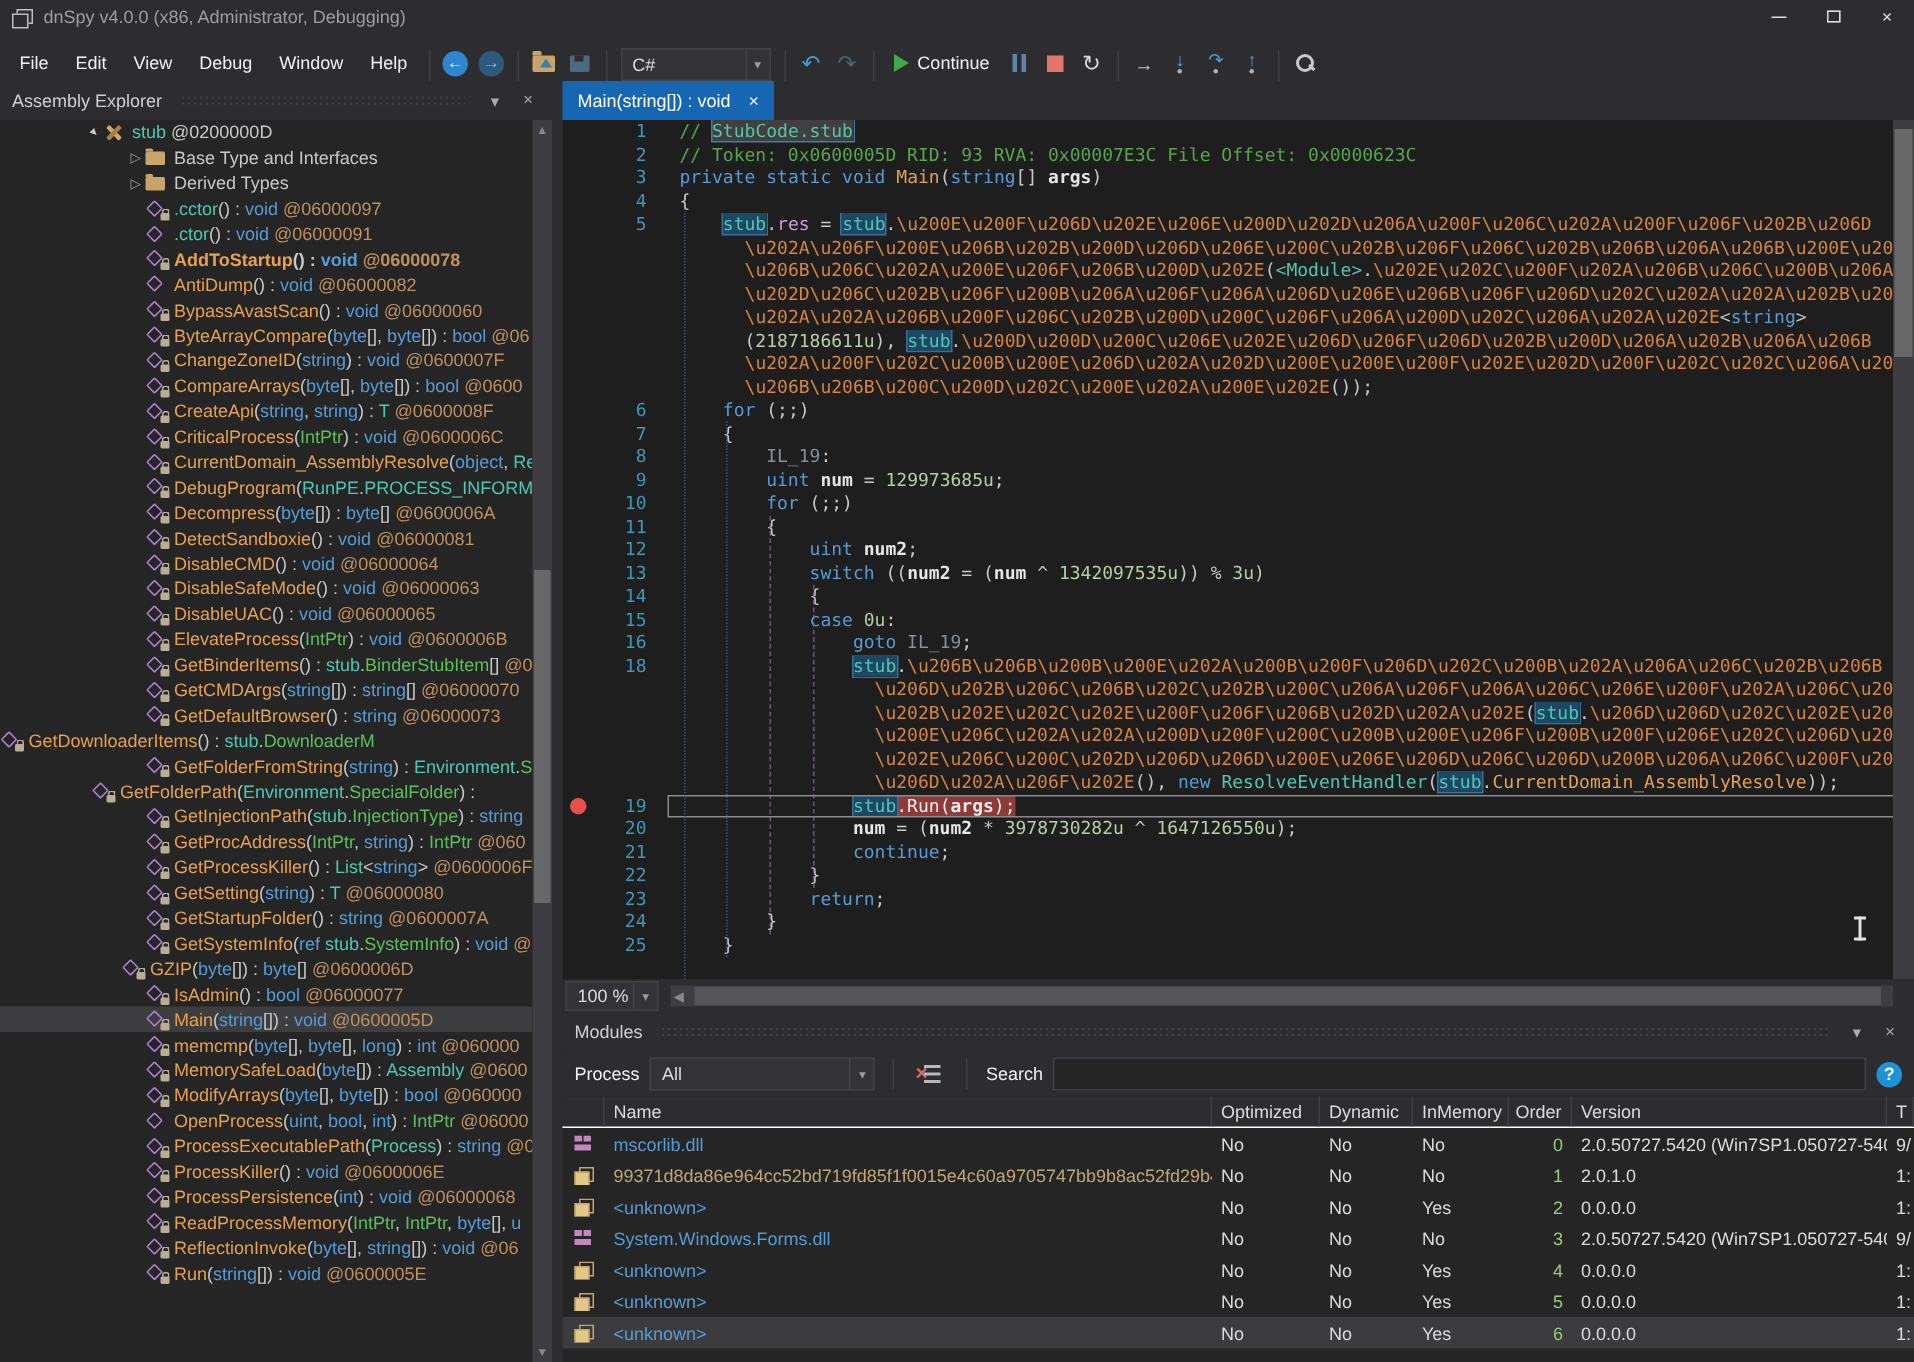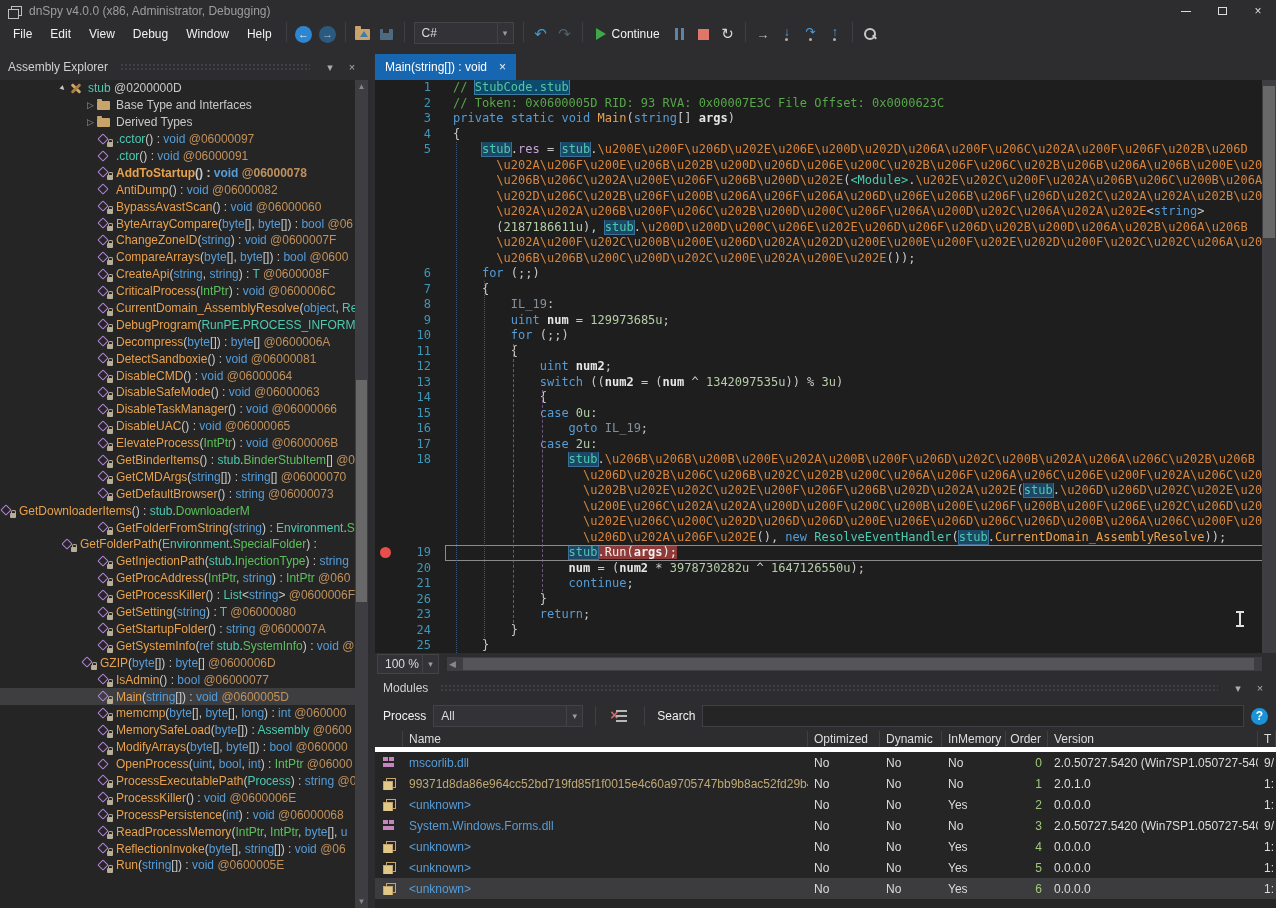--- a/index.html
+++ b/index.html
@@ -13,21 +13,21 @@
   .app-icon::after{content:'';position:absolute;left:0;top:3px;width:9px;height:8px;border:1px solid #BFBFBF;background:#2D2D30;}
   .title-text{font-size:12px;color:#9E9E9E;}
   .win-btns{margin-left:auto;display:flex;height:22px;}
   .win-btn{width:36px;display:flex;align-items:center;justify-content:center;color:#DCDCDC;font-size:12px;}
   .ic-min{width:10px;height:1px;background:#DCDCDC;display:inline-block;}
   .ic-restore{width:9px;height:8px;position:relative;display:inline-block;}
   .ic-restore::before{content:'';position:absolute;right:0;top:0;width:7px;height:6px;border:1px solid #DCDCDC;}
   .ic-restore::after{content:'';position:absolute;left:0;bottom:0;width:7px;height:6px;border:1px solid #DCDCDC;background:#2D2D30;}
 
   
-  .menubar{height:32px;display:flex;align-items:flex-start;padding:0 4px;}
+  .menubar{height:32px;display:flex;align-items:flex-end;padding:0 4px;}
   .menu-item{padding:5px 9px;font-size:12px;color:#F1F1F1;}
   .tb-sep{width:1px;height:20px;background:#3F3F46;margin:0 5px;flex:none;}
   .tb-btn{width:24px;height:24px;display:flex;align-items:center;justify-content:center;flex:none;}
   .tb-circle{width:17px;height:17px;border-radius:50%;display:flex;align-items:center;justify-content:center;font-size:11px;color:#EAF4FC;font-weight:bold;}
   .tb-back{background:#2E86D1;}
   .tb-fwd{background:#2C5A7E;color:#9FC2DA;}
   .ico-openfolder{width:15px;height:11px;background:#C8A46A;border-radius:1px;position:relative;}
   .ico-openfolder::before{content:'';position:absolute;top:-3px;left:0;width:6px;height:3px;background:#C8A46A;border-radius:1px 1px 0 0;}
   .ico-openfolder::after{content:'';position:absolute;top:2px;left:5px;width:0;height:0;border-left:4px solid transparent;border-right:4px solid transparent;border-bottom:6px solid #3D7DAF;}
   .ico-saveall{width:13px;height:11px;background:#4E6A80;position:relative;border-radius:1px;}
@@ -100,21 +100,21 @@
   .c-m{color:#E8A14D;}
   .c-addr{color:#C0915C;}
   .c-p{color:#C8C8C8;}
   .c-cm{color:#57A64A;}
   .c-num{color:#B5CEA8;}
   .c-lbl{color:#85909B;}
   .c-prm{color:#E6E6E6;font-weight:bold;}
   .c-fld{color:#C9A1D8;}
   .c-str{color:#D7853E;}
   .c-ref{color:#4EC9B0;background:#1C4866;box-shadow:0 0 0 1px #3E6E98;}
-  .c-hl{color:#57C5A5;background:#0c4a6e;box-shadow:0 0 0 1px #437CA4;}
+  .c-hl{color:#57C5A5;background:#404040;box-shadow:0 0 0 1px #437CA4;}
   .guide{position:absolute;width:0;border-left:1px dotted #4A6A8A;opacity:.75;}
   .guide.purple{border-left:1px dashed #8A6A9A;}
   .ed-vsb{position:absolute;top:0;right:0;width:14px;height:573px;background:#3E3E42;}
   .ed-vsb .thumb{position:absolute;left:1px;top:6px;width:12px;height:152px;background:#686868;}
 
   
   .zoombar{position:absolute;top:599px;left:0;right:0;height:22px;background:#2D2D30;display:flex;align-items:center;}
   .zoom-combo{width:62px;height:20px;margin-left:2px;}
   .hscroll{flex:1;height:14px;background:#3E3E42;margin:0 14px 0 8px;position:relative;}
   .hscroll .arr{position:absolute;left:2px;top:0;height:14px;line-height:14px;color:#888;font-size:9px;}
@@ -126,21 +126,21 @@
   .proc-combo{width:150px;}
   .ico-filter{width:16px;height:13px;position:relative;}
   .ico-filter i{position:absolute;left:4px;width:11px;height:2px;background:#B8B8B8;}
   .ico-filter i:nth-child(2){top:5px;}
   .ico-filter i:nth-child(3){top:10px;}
   .ico-filter::before{content:'×';position:absolute;left:-2px;top:-3px;color:#D16A6A;font-size:14px;font-weight:bold;}
   .search-input{flex:1;height:22px;background:#252526;border:1px solid #3F3F46;color:#DCDCDC;font-size:12px;padding:0 6px;font-family:"Liberation Sans",sans-serif;}
   .help-btn{width:17px;height:17px;border-radius:50%;background:#1B93D6;color:#FFF;font-size:12px;font-weight:bold;display:flex;align-items:center;justify-content:center;flex:none;}
   .mod-grid{font-size:12px;}
   .mg-row{display:flex;height:21px;align-items:center;}
-  .mg-header{background:#2D2D30;color:#DCDCDC;border-bottom:5px solid #ffffff;}
+  .mg-header{background:#2D2D30;color:#DCDCDC;border-bottom:1px solid #ffffff;}
   .mg-header .cell{border-right:1px solid #3F3F46;height:100%;display:flex;align-items:center;}
   .cell{padding:0 6px;overflow:hidden;white-space:nowrap;flex:none;}
   .col-ic{width:28px;display:flex;justify-content:center;}
   .col-name{width:405px;}
   .col-opt{width:72px;}
   .col-dyn{width:62px;}
   .col-mem{width:64px;}
   .col-ord{width:42px;text-align:right;justify-content:flex-end;display:flex;}
   .col-ver{width:210px;}
   .col-t{flex:1;}
@@ -273,21 +273,20 @@
       <div class="tree-row" style="padding-left: 97px;"><span class="ico-wrap"><span class="ico-method"></span><span class="lock"></span></span><span class="tree-label"><span class="c-m">ChangeZoneID</span><span class="c-p">(</span><span class="c-kw">string</span><span class="c-p">) : </span><span class="c-kw">void</span><span class="c-p"> </span><span class="c-addr">@0600007F</span></span></div>
       <div class="tree-row" style="padding-left: 97px;"><span class="ico-wrap"><span class="ico-method"></span><span class="lock"></span></span><span class="tree-label"><span class="c-m">CompareArrays</span><span class="c-p">(</span><span class="c-kw">byte</span><span class="c-p">[], </span><span class="c-kw">byte</span><span class="c-p">[]) : </span><span class="c-kw">bool</span><span class="c-p"> </span><span class="c-addr">@0600</span></span></div>
       <div class="tree-row" style="padding-left: 97px;"><span class="ico-wrap"><span class="ico-method"></span><span class="lock"></span></span><span class="tree-label"><span class="c-m">CreateApi</span><span class="c-p">(</span><span class="c-kw">string</span><span class="c-p">, </span><span class="c-kw">string</span><span class="c-p">) : </span><span class="c-cls">T</span><span class="c-p"> </span><span class="c-addr">@0600008F</span></span></div>
       <div class="tree-row" style="padding-left: 97px;"><span class="ico-wrap"><span class="ico-method"></span><span class="lock"></span></span><span class="tree-label"><span class="c-m">CriticalProcess</span><span class="c-p">(</span><span class="c-vt">IntPtr</span><span class="c-p">) : </span><span class="c-kw">void</span><span class="c-p"> </span><span class="c-addr">@0600006C</span></span></div>
       <div class="tree-row" style="padding-left: 97px;"><span class="ico-wrap"><span class="ico-method"></span><span class="lock"></span></span><span class="tree-label"><span class="c-m">CurrentDomain_AssemblyResolve</span><span class="c-p">(</span><span class="c-kw">object</span><span class="c-p">, </span><span class="c-cls">Re</span></span></div>
       <div class="tree-row" style="padding-left: 97px;"><span class="ico-wrap"><span class="ico-method"></span><span class="lock"></span></span><span class="tree-label"><span class="c-m">DebugProgram</span><span class="c-p">(</span><span class="c-cls">RunPE</span><span class="c-p">.</span><span class="c-cls">PROCESS_INFORMA</span></span></div>
       <div class="tree-row" style="padding-left: 97px;"><span class="ico-wrap"><span class="ico-method"></span><span class="lock"></span></span><span class="tree-label"><span class="c-m">Decompress</span><span class="c-p">(</span><span class="c-kw">byte</span><span class="c-p">[]) : </span><span class="c-kw">byte</span><span class="c-p">[] </span><span class="c-addr">@0600006A</span></span></div>
       <div class="tree-row" style="padding-left: 97px;"><span class="ico-wrap"><span class="ico-method"></span><span class="lock"></span></span><span class="tree-label"><span class="c-m">DetectSandboxie</span><span class="c-p">() : </span><span class="c-kw">void</span><span class="c-p"> </span><span class="c-addr">@06000081</span></span></div>
       <div class="tree-row" style="padding-left: 97px;"><span class="ico-wrap"><span class="ico-method"></span><span class="lock"></span></span><span class="tree-label"><span class="c-m">DisableCMD</span><span class="c-p">() : </span><span class="c-kw">void</span><span class="c-p"> </span><span class="c-addr">@06000064</span></span></div>
       <div class="tree-row" style="padding-left: 97px;"><span class="ico-wrap"><span class="ico-method"></span><span class="lock"></span></span><span class="tree-label"><span class="c-m">DisableSafeMode</span><span class="c-p">() : </span><span class="c-kw">void</span><span class="c-p"> </span><span class="c-addr">@06000063</span></span></div>
-      <div class="tree-row" style="padding-left: 97px;"><span class="ico-wrap"><span class="ico-method"></span><span class="lock"></span></span><span class="tree-label"><span class="c-m">DisableTaskManager</span><span class="c-p">() : </span><span class="c-kw">void</span><span class="c-p"> </span><span class="c-addr">@06000066</span></span></div>
       <div class="tree-row" style="padding-left: 97px;"><span class="ico-wrap"><span class="ico-method"></span><span class="lock"></span></span><span class="tree-label"><span class="c-m">DisableUAC</span><span class="c-p">() : </span><span class="c-kw">void</span><span class="c-p"> </span><span class="c-addr">@06000065</span></span></div>
       <div class="tree-row" style="padding-left: 97px;"><span class="ico-wrap"><span class="ico-method"></span><span class="lock"></span></span><span class="tree-label"><span class="c-m">ElevateProcess</span><span class="c-p">(</span><span class="c-vt">IntPtr</span><span class="c-p">) : </span><span class="c-kw">void</span><span class="c-p"> </span><span class="c-addr">@0600006B</span></span></div>
       <div class="tree-row" style="padding-left: 97px;"><span class="ico-wrap"><span class="ico-method"></span><span class="lock"></span></span><span class="tree-label"><span class="c-m">GetBinderItems</span><span class="c-p">() : </span><span class="c-cls">stub</span><span class="c-p">.</span><span class="c-vt">BinderStubItem</span><span class="c-p">[] </span><span class="c-addr">@0</span></span></div>
       <div class="tree-row" style="padding-left: 97px;"><span class="ico-wrap"><span class="ico-method"></span><span class="lock"></span></span><span class="tree-label"><span class="c-m">GetCMDArgs</span><span class="c-p">(</span><span class="c-kw">string</span><span class="c-p">[]) : </span><span class="c-kw">string</span><span class="c-p">[] </span><span class="c-addr">@06000070</span></span></div>
       <div class="tree-row" style="padding-left: 97px;"><span class="ico-wrap"><span class="ico-method"></span><span class="lock"></span></span><span class="tree-label"><span class="c-m">GetDefaultBrowser</span><span class="c-p">() : </span><span class="c-kw">string</span><span class="c-p"> </span><span class="c-addr">@06000073</span></span></div>
       <div class="tree-row" style=""><span class="ico-wrap"><span class="ico-method"></span><span class="lock"></span></span><span class="tree-label"><span class="c-m">GetDownloaderItems</span><span class="c-p">() : </span><span class="c-cls">stub</span><span class="c-p">.</span><span class="c-vt">DownloaderM</span></span></div>
       <div class="tree-row" style="padding-left: 97px;"><span class="ico-wrap"><span class="ico-method"></span><span class="lock"></span></span><span class="tree-label"><span class="c-m">GetFolderFromString</span><span class="c-p">(</span><span class="c-kw">string</span><span class="c-p">) : </span><span class="c-cls">Environment</span><span class="c-p">.</span><span class="c-vt">S</span></span></div>
       <div class="tree-row" style="padding-left: 61px;"><span class="ico-wrap"><span class="ico-method"></span><span class="lock"></span></span><span class="tree-label"><span class="c-m">GetFolderPath</span><span class="c-p">(</span><span class="c-cls">Environment</span><span class="c-p">.</span><span class="c-vt">SpecialFolder</span><span class="c-p">) : </span></span></div>
       <div class="tree-row" style="padding-left: 97px;"><span class="ico-wrap"><span class="ico-method"></span><span class="lock"></span></span><span class="tree-label"><span class="c-m">GetInjectionPath</span><span class="c-p">(</span><span class="c-cls">stub</span><span class="c-p">.</span><span class="c-vt">InjectionType</span><span class="c-p">) : </span><span class="c-kw">string</span></span></div>
       <div class="tree-row" style="padding-left: 97px;"><span class="ico-wrap"><span class="ico-method"></span><span class="lock"></span></span><span class="tree-label"><span class="c-m">GetProcAddress</span><span class="c-p">(</span><span class="c-vt">IntPtr</span><span class="c-p">, </span><span class="c-kw">string</span><span class="c-p">) : </span><span class="c-vt">IntPtr</span><span class="c-p"> </span><span class="c-addr">@060</span></span></div>
@@ -345,31 +344,30 @@
       <div class="code-row"><span class="gut"></span><span class="ln">7</span><span class="code"><span class="c-p">    {</span></span></div>
       <div class="code-row"><span class="gut"></span><span class="ln">8</span><span class="code"><span class="c-p">        </span><span class="c-lbl">IL_19</span><span class="c-p">:</span></span></div>
       <div class="code-row"><span class="gut"></span><span class="ln">9</span><span class="code"><span class="c-p">        </span><span class="c-kw">uint</span><span class="c-p"> </span><span class="c-prm">num</span><span class="c-p"> = </span><span class="c-num">129973685u</span><span class="c-p">;</span></span></div>
       <div class="code-row"><span class="gut"></span><span class="ln">10</span><span class="code"><span class="c-p">        </span><span class="c-kw">for</span><span class="c-p"> (;;)</span></span></div>
       <div class="code-row"><span class="gut"></span><span class="ln">11</span><span class="code"><span class="c-p">        {</span></span></div>
       <div class="code-row"><span class="gut"></span><span class="ln">12</span><span class="code"><span class="c-p">            </span><span class="c-kw">uint</span><span class="c-p"> </span><span class="c-prm">num2</span><span class="c-p">;</span></span></div>
       <div class="code-row"><span class="gut"></span><span class="ln">13</span><span class="code"><span class="c-p">            </span><span class="c-kw">switch</span><span class="c-p"> ((</span><span class="c-prm">num2</span><span class="c-p"> = (</span><span class="c-prm">num</span><span class="c-p"> ^ </span><span class="c-num">1342097535u</span><span class="c-p">)) % </span><span class="c-num">3u</span><span class="c-p">)</span></span></div>
       <div class="code-row"><span class="gut"></span><span class="ln">14</span><span class="code"><span class="c-p">            {</span></span></div>
       <div class="code-row"><span class="gut"></span><span class="ln">15</span><span class="code"><span class="c-p">            </span><span class="c-kw">case</span><span class="c-p"> </span><span class="c-num">0u</span><span class="c-p">:</span></span></div>
       <div class="code-row"><span class="gut"></span><span class="ln">16</span><span class="code"><span class="c-p">                </span><span class="c-kw">goto</span><span class="c-p"> </span><span class="c-lbl">IL_19</span><span class="c-p">;</span></span></div>
-      <div class="code-row"><span class="gut"></span><span class="ln">17</span><span class="code"><span class="c-p">            </span><span class="c-kw">case</span><span class="c-p"> </span><span class="c-num">2u</span><span class="c-p">:</span></span></div>
       <div class="code-row"><span class="gut"></span><span class="ln">18</span><span class="code"><span class="c-p">                </span><span class="c-ref">stub</span><span class="c-p">.</span><span class="c-str">\u206B\u206B\u200B\u200E\u202A\u200B\u200F\u206D\u202C\u200B\u202A\u206A\u206C\u202B\u206B</span></span></div>
       <div class="code-row"><span class="gut"></span><span class="ln"></span><span class="code"><span class="c-p">                  </span><span class="c-str">\u206D\u202B\u206C\u206B\u202C\u202B\u200C\u206A\u206F\u206A\u206C\u206E\u200F\u202A\u206C\u200D</span></span></div>
       <div class="code-row"><span class="gut"></span><span class="ln"></span><span class="code"><span class="c-p">                  </span><span class="c-str">\u202B\u202E\u202C\u202E\u200F\u206F\u206B\u202D\u202A\u202E</span><span class="c-p">(</span><span class="c-ref">stub</span><span class="c-p">.</span><span class="c-str">\u206D\u206D\u202C\u202E\u206B</span></span></div>
       <div class="code-row"><span class="gut"></span><span class="ln"></span><span class="code"><span class="c-p">                  </span><span class="c-str">\u200E\u206C\u202A\u202A\u200D\u200F\u200C\u200B\u200E\u206F\u200B\u200F\u206E\u202C\u206D\u202B</span></span></div>
       <div class="code-row"><span class="gut"></span><span class="ln"></span><span class="code"><span class="c-p">                  </span><span class="c-str">\u202E\u206C\u200C\u202D\u206D\u206D\u200E\u206E\u206D\u206C\u206D\u200B\u206A\u206C\u200F\u206C</span></span></div>
       <div class="code-row"><span class="gut"></span><span class="ln"></span><span class="code"><span class="c-p">                  </span><span class="c-str">\u206D\u202A\u206F\u202E</span><span class="c-p">(), </span><span class="c-kw">new</span><span class="c-p"> </span><span class="c-cls">ResolveEventHandler</span><span class="c-p">(</span><span class="c-ref">stub</span><span class="c-p">.</span><span class="c-m">CurrentDomain_AssemblyResolve</span><span class="c-p">));</span></span></div>
       <div class="code-row"><span class="gut"><span class="bp-dot"></span></span><span class="ln">19</span><span class="code cur"><span class="c-p">                </span><span class="bp-text"><span class="c-ref">stub</span><span class="c-p">.</span><span class="c-m">Run</span><span class="c-p">(</span><span class="c-prm">args</span><span class="c-p">);</span></span></span></div>
       <div class="code-row"><span class="gut"></span><span class="ln">20</span><span class="code"><span class="c-p">                </span><span class="c-prm">num</span><span class="c-p"> = (</span><span class="c-prm">num2</span><span class="c-p"> * </span><span class="c-num">3978730282u</span><span class="c-p"> ^ </span><span class="c-num">1647126550u</span><span class="c-p">);</span></span></div>
       <div class="code-row"><span class="gut"></span><span class="ln">21</span><span class="code"><span class="c-p">                </span><span class="c-kw">continue</span><span class="c-p">;</span></span></div>
-      <div class="code-row"><span class="gut"></span><span class="ln">26</span><span class="code"><span class="c-p">            }</span></span></div>
+      <div class="code-row"><span class="gut"></span><span class="ln">22</span><span class="code"><span class="c-p">            }</span></span></div>
       <div class="code-row"><span class="gut"></span><span class="ln">23</span><span class="code"><span class="c-p">            </span><span class="c-kw">return</span><span class="c-p">;</span></span></div>
       <div class="code-row"><span class="gut"></span><span class="ln">24</span><span class="code"><span class="c-p">        }</span></span></div>
       <div class="code-row"><span class="gut"></span><span class="ln">25</span><span class="code"><span class="c-p">    }</span></span></div>
       <div class="ed-vsb">
         <span class="thumb"></span>
       </div>
   </div>
 
   <div class="zoombar">
     <span class="combo zoom-combo">

